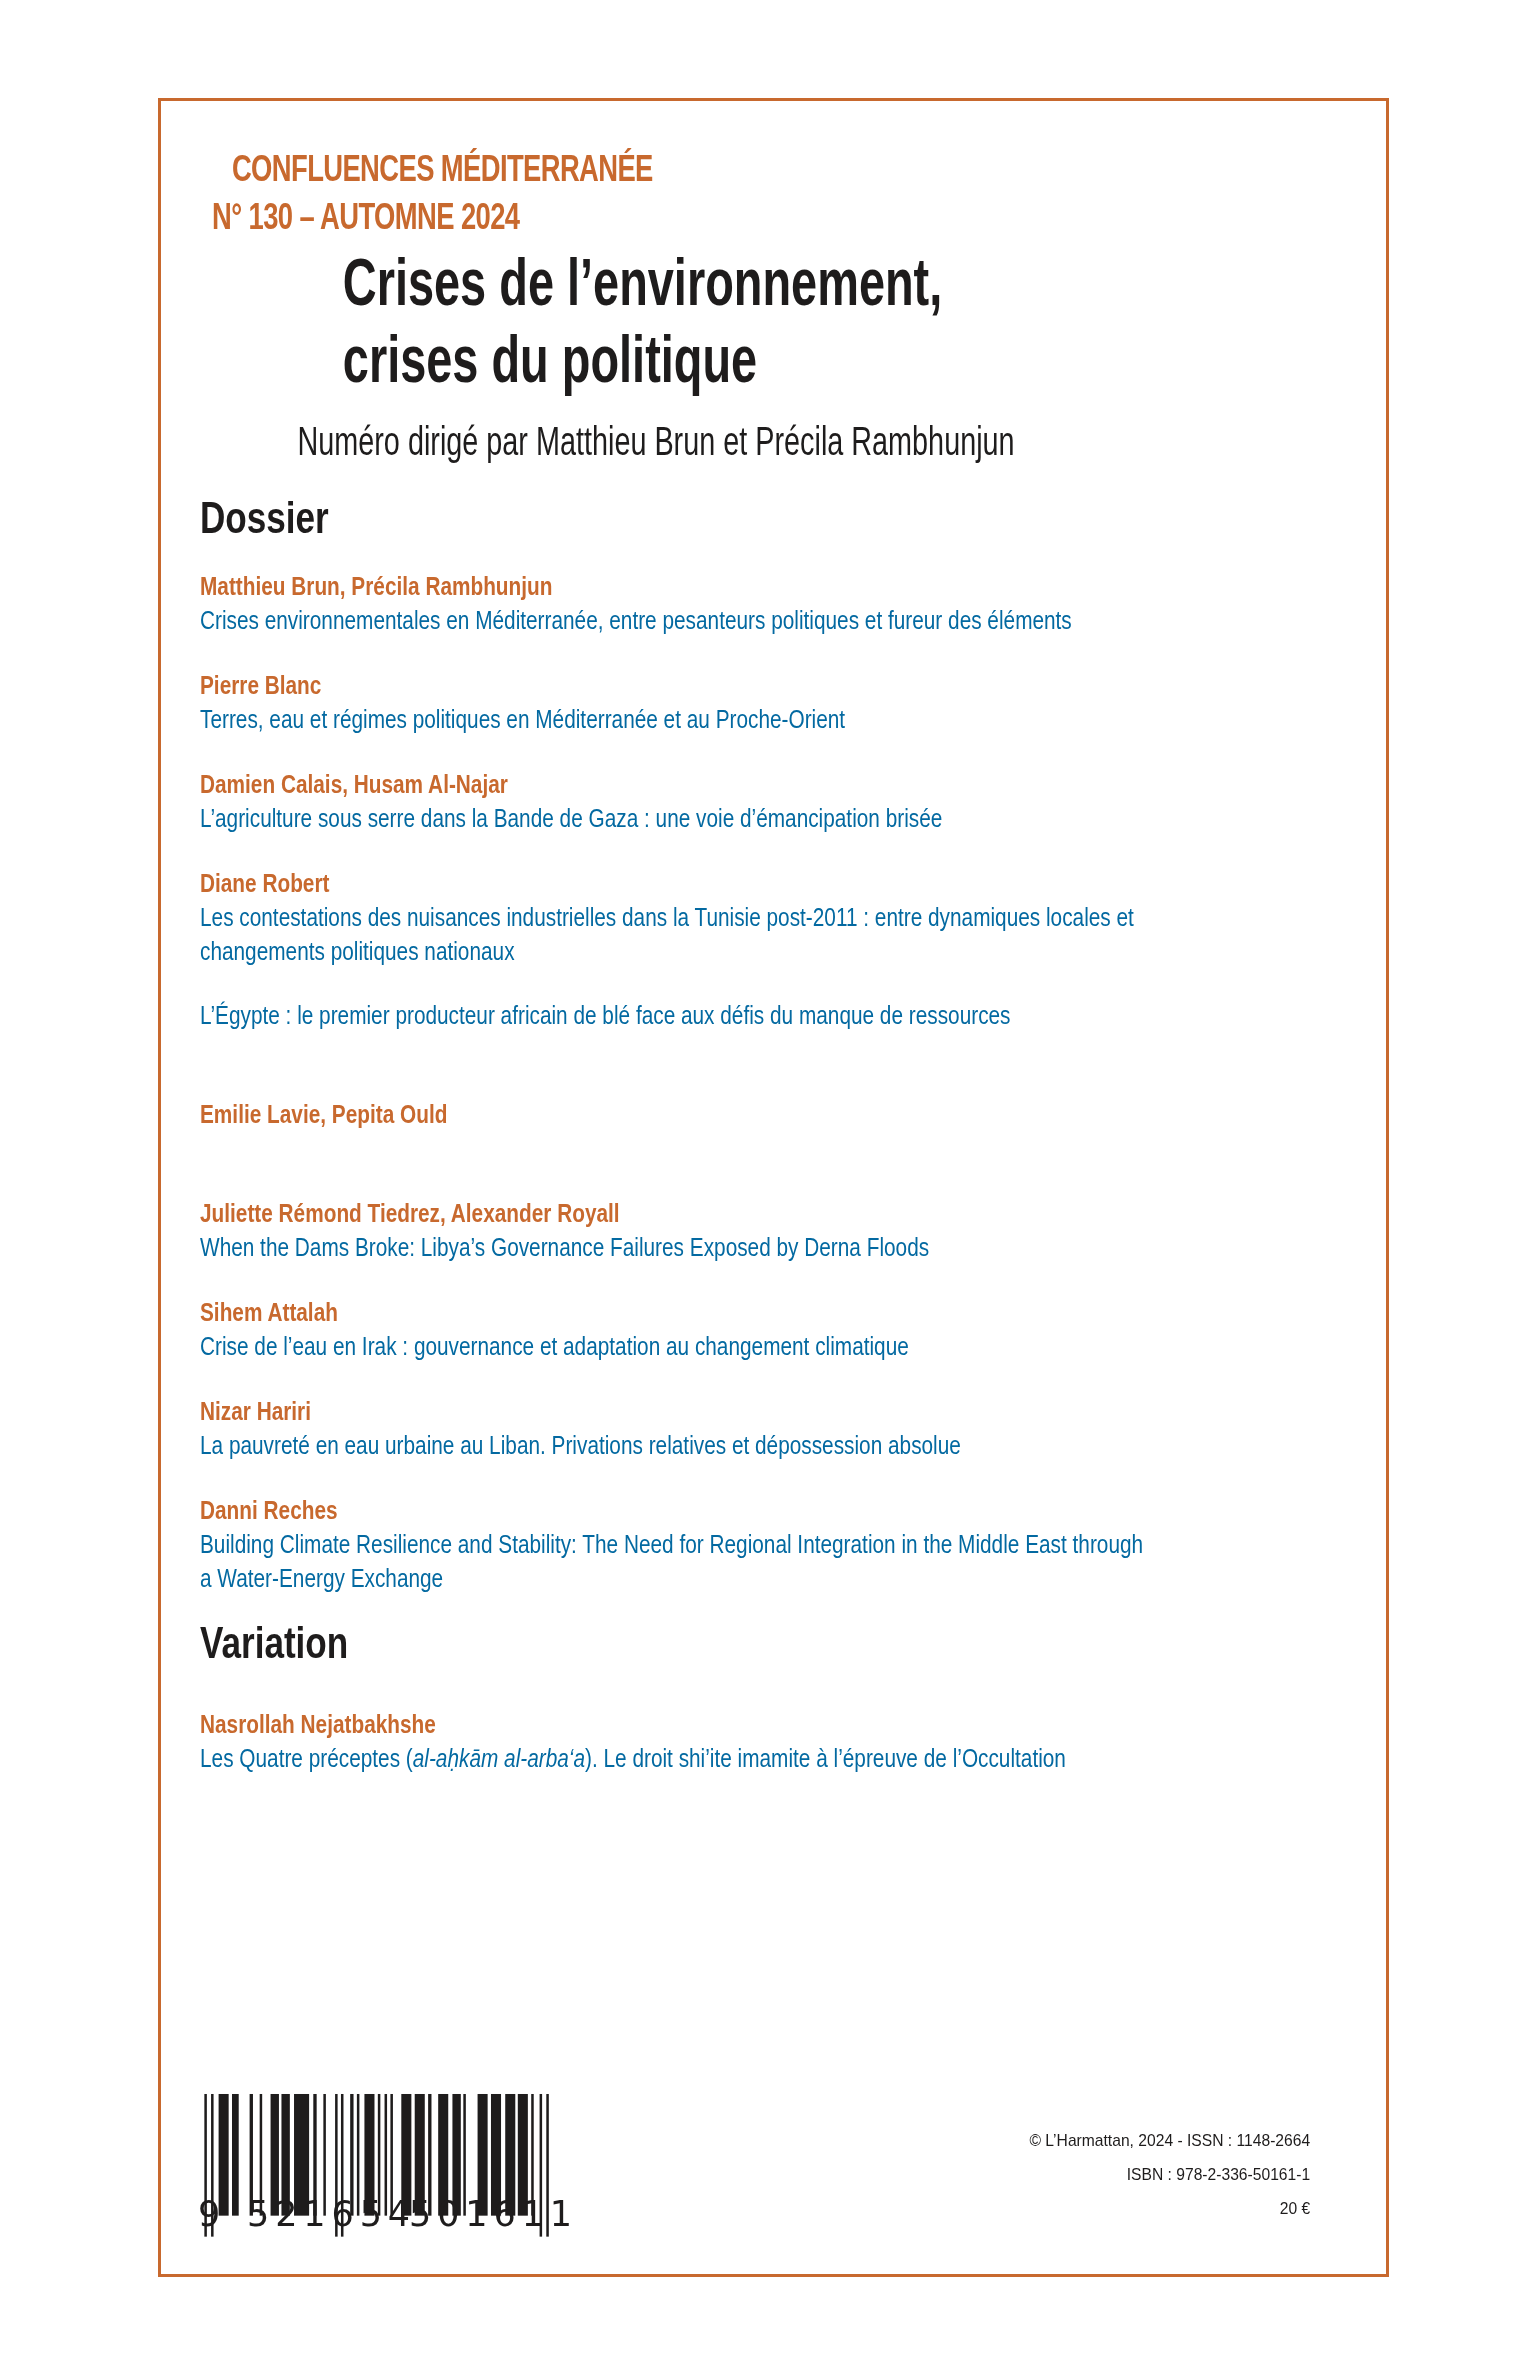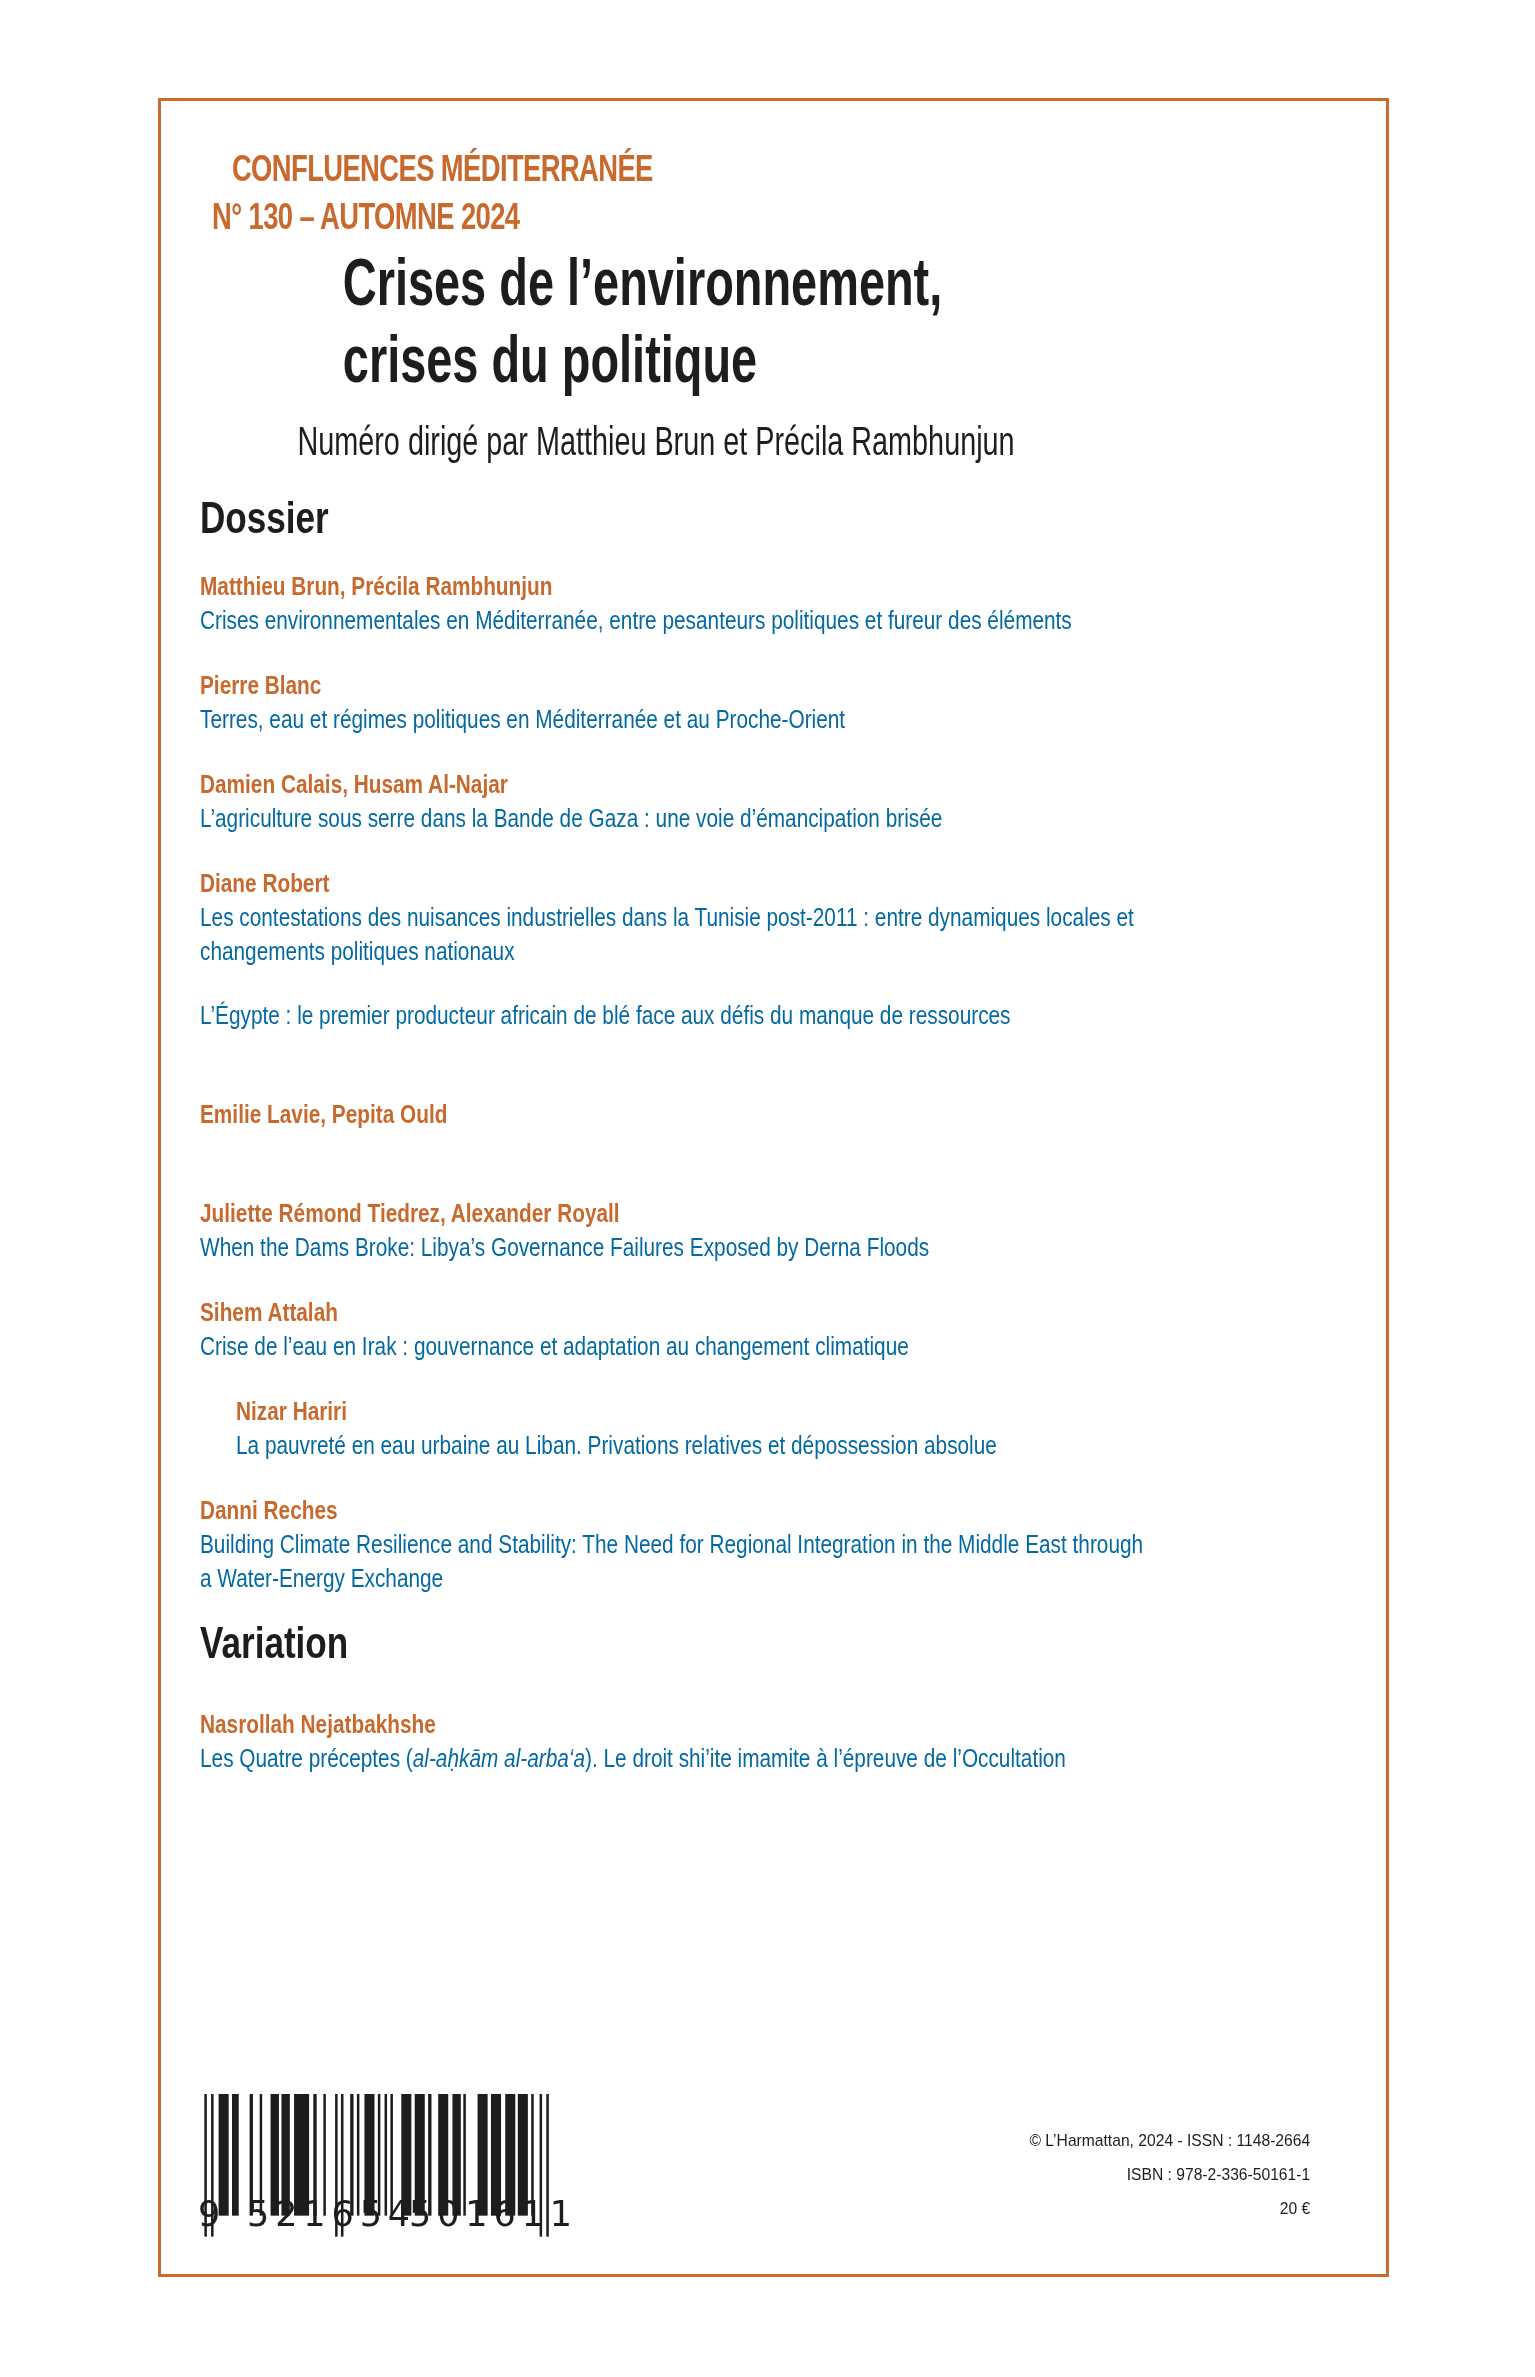--- a/index.html
+++ b/index.html
@@ -191,21 +191,21 @@
       <div class="entry-title">
         <span class="cond">When the Dams Broke: Libya’s Governance Failures Exposed by Derna Floods</span>
       </div>
     </div>
     <div class="entry" style="top: 1295px;">
       <div class="entry-author"><span class="cond">Sihem Attalah</span></div>
       <div class="entry-title">
         <span class="cond">Crise de l’eau en Irak : gouvernance et adaptation au changement climatique</span>
       </div>
     </div>
-    <div class="entry" style="top: 1394px; margin-left: 36px;">
+    <div class="entry" style="top: 1394px;">
       <div class="entry-author"><span class="cond">Nizar Hariri</span></div>
       <div class="entry-title">
         <span class="cond">La pauvreté en eau urbaine au Liban. Privations relatives et dépossession absolue</span>
       </div>
     </div>
     <div class="entry" style="top: 1493px;">
       <div class="entry-author"><span class="cond">Danni Reches</span></div>
       <div class="entry-title">
         <span class="cond">Building Climate Resilience and Stability: The Need for Regional Integration in the Middle East through</span>
         <span class="cond">a Water-Energy Exchange</span>

